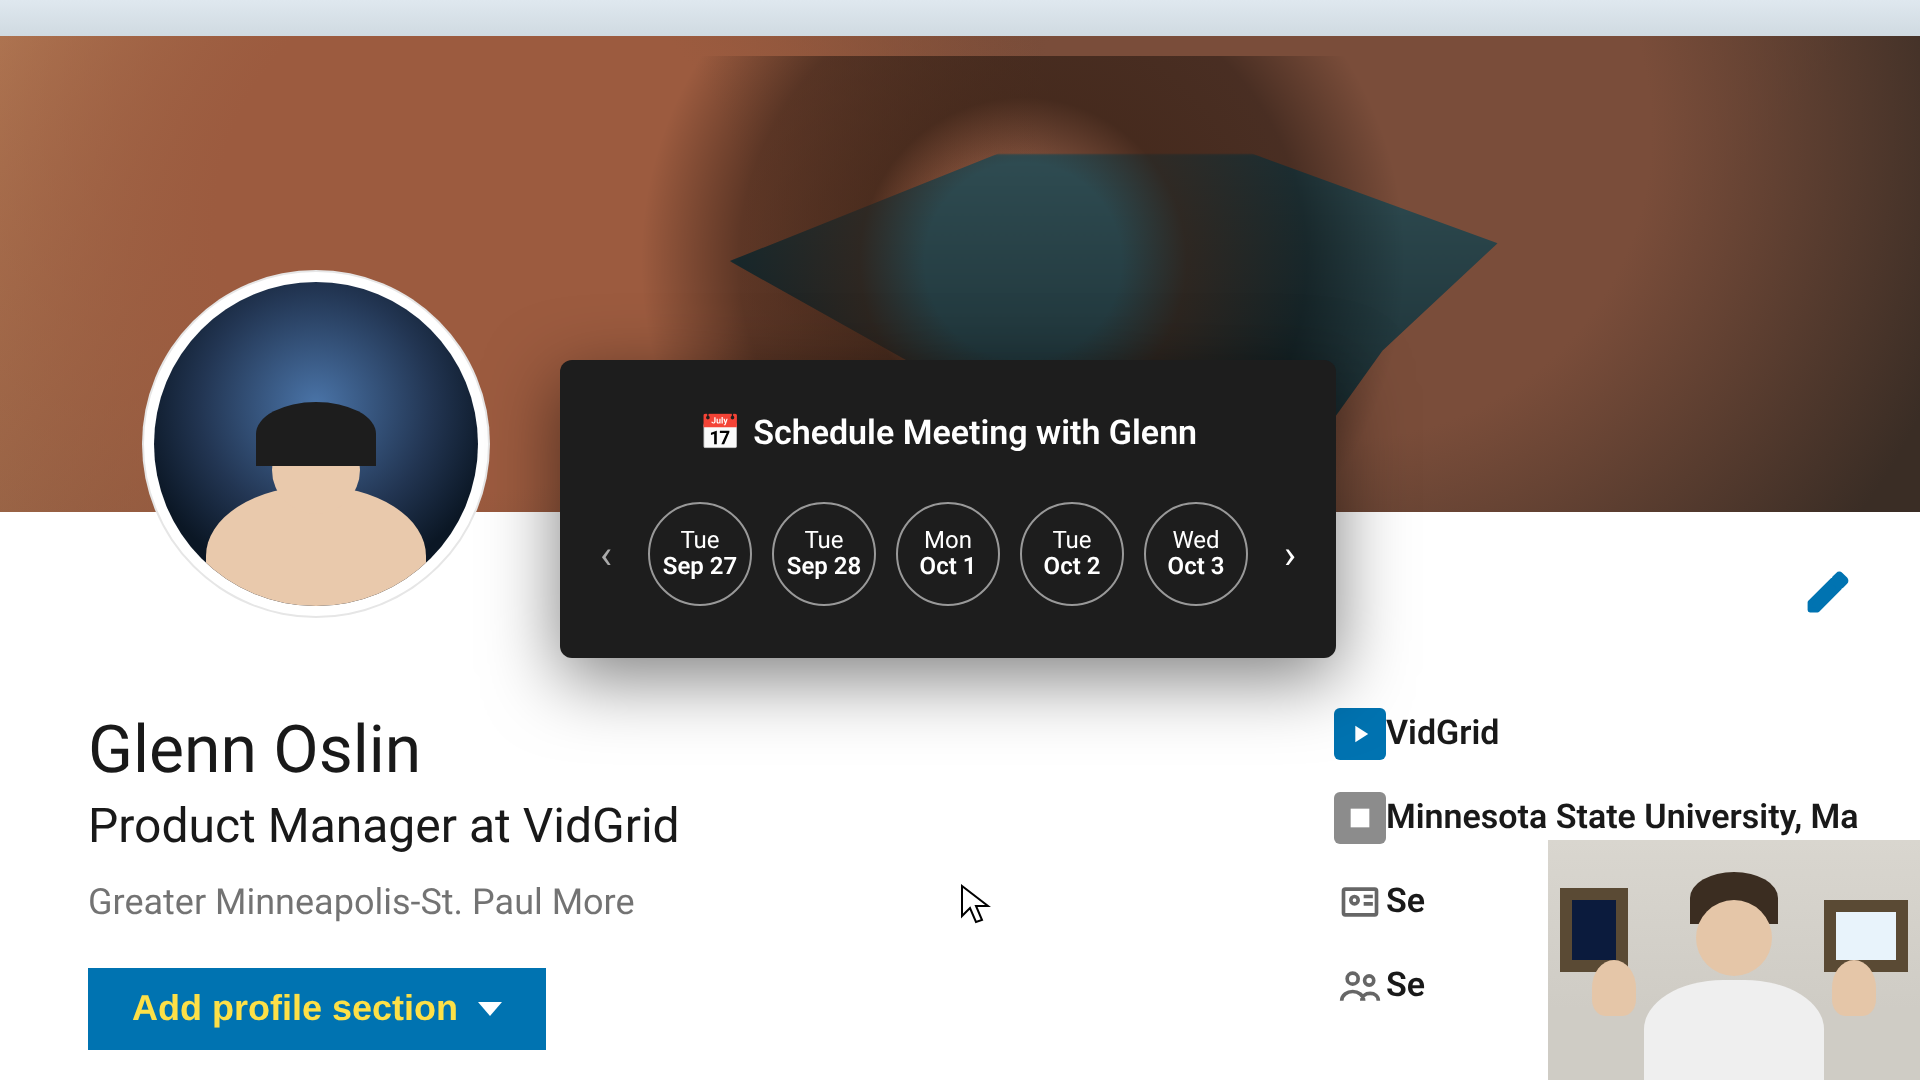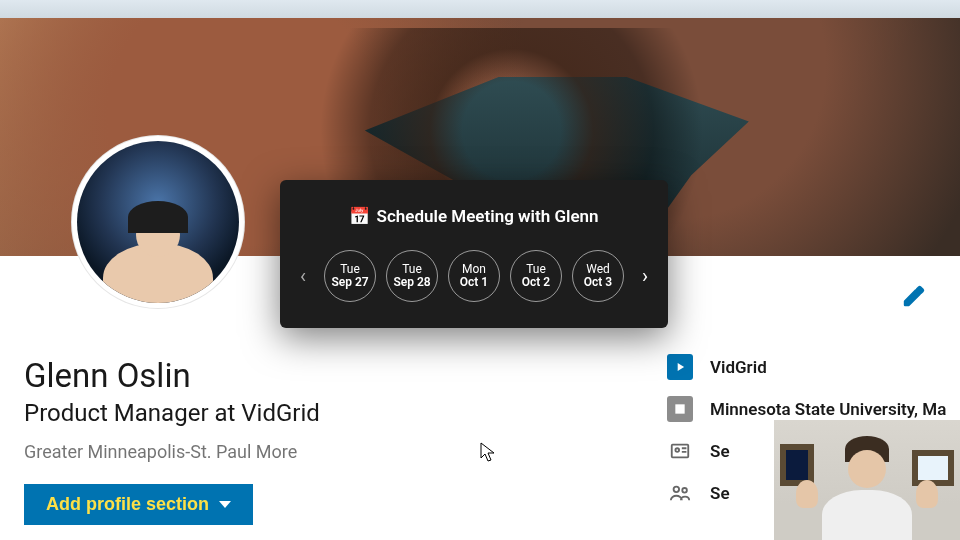--- a/index.html
+++ b/index.html
@@ -58,21 +58,21 @@
     display: flex; align-items: flex-end; justify-content: center;
     background: radial-gradient(circle at 50% 38%, #4a74a8 0, #223552 45%, #0b1725 70%);
   }
   .avatar-head { width: 44px; height: 44px; border-radius: 50%; background: #e9c9ac; margin-bottom: 46px; position: relative; }
   .avatar-head::before { content:""; position:absolute; width:60px; height:32px; border-radius:50% 50% 0 0; background:#1d1d1d; left:-8px; top:-12px; }
   .avatar-body  { position:absolute; bottom:-10px; left:50%; transform:translateX(-50%); width:110px; height:70px; border-radius:50% 50% 0 0; background:#e9c9ac; }
 
   
   .profile {
     position: absolute;
-    left: 24px; top: 100px;
+    left: 44px; top: 100px;
   }
   .profile h1 { font-size: 33px; font-weight: 400; color: rgba(0,0,0,.9); margin-bottom: 4px; }
   .profile .headline { font-size: 24px; color: rgba(0,0,0,.9); margin-bottom: 14px; }
   .profile .loc { font-size: 18px; color: rgba(0,0,0,.55); margin-bottom: 22px; }
 
   .btn-row { display: flex; gap: 20px; }
   .btn-primary {
     background: #0073b1; color: #fde047; font-weight: 600; font-size: 18px;
     padding: 10px 22px; display: flex; align-items: center; gap: 10px; cursor: pointer;
     border: none;
@@ -82,21 +82,21 @@
     background: #fff; color: rgba(0,0,0,.6); font-size: 18px;
     padding: 10px 22px; border: 1px solid rgba(0,0,0,.45); cursor: pointer;
   }
 
   
   .right-col {
     position: absolute;
     left: 654px; top: 98px;
     font-size: 17px; color: rgba(0,0,0,.9); font-weight: 600;
   }
-  .right-col .row { display: flex; align-items: center; gap: 17px; margin-bottom: 16px; line-height: 1.2; padding-left: 13px; }
+  .right-col .row { display: flex; align-items: center; gap: 0; margin-bottom: 16px; line-height: 1.2; padding-left: 13px; }
   .right-col .mini-icon { width: 26px; height: 26px; flex-shrink: 0; display:flex; align-items:center; justify-content:center; border-radius:3px; }
   .row .txt { max-width: 252px; }
   .pencil { position: absolute; right: 34px; top: 284px; color: #0073b1; cursor: pointer; z-index:4; }
 
   
   .popover {
     position: absolute;
     top: 180px; left: 280px;
     width: 388px;
     background: #1d1d1d;

